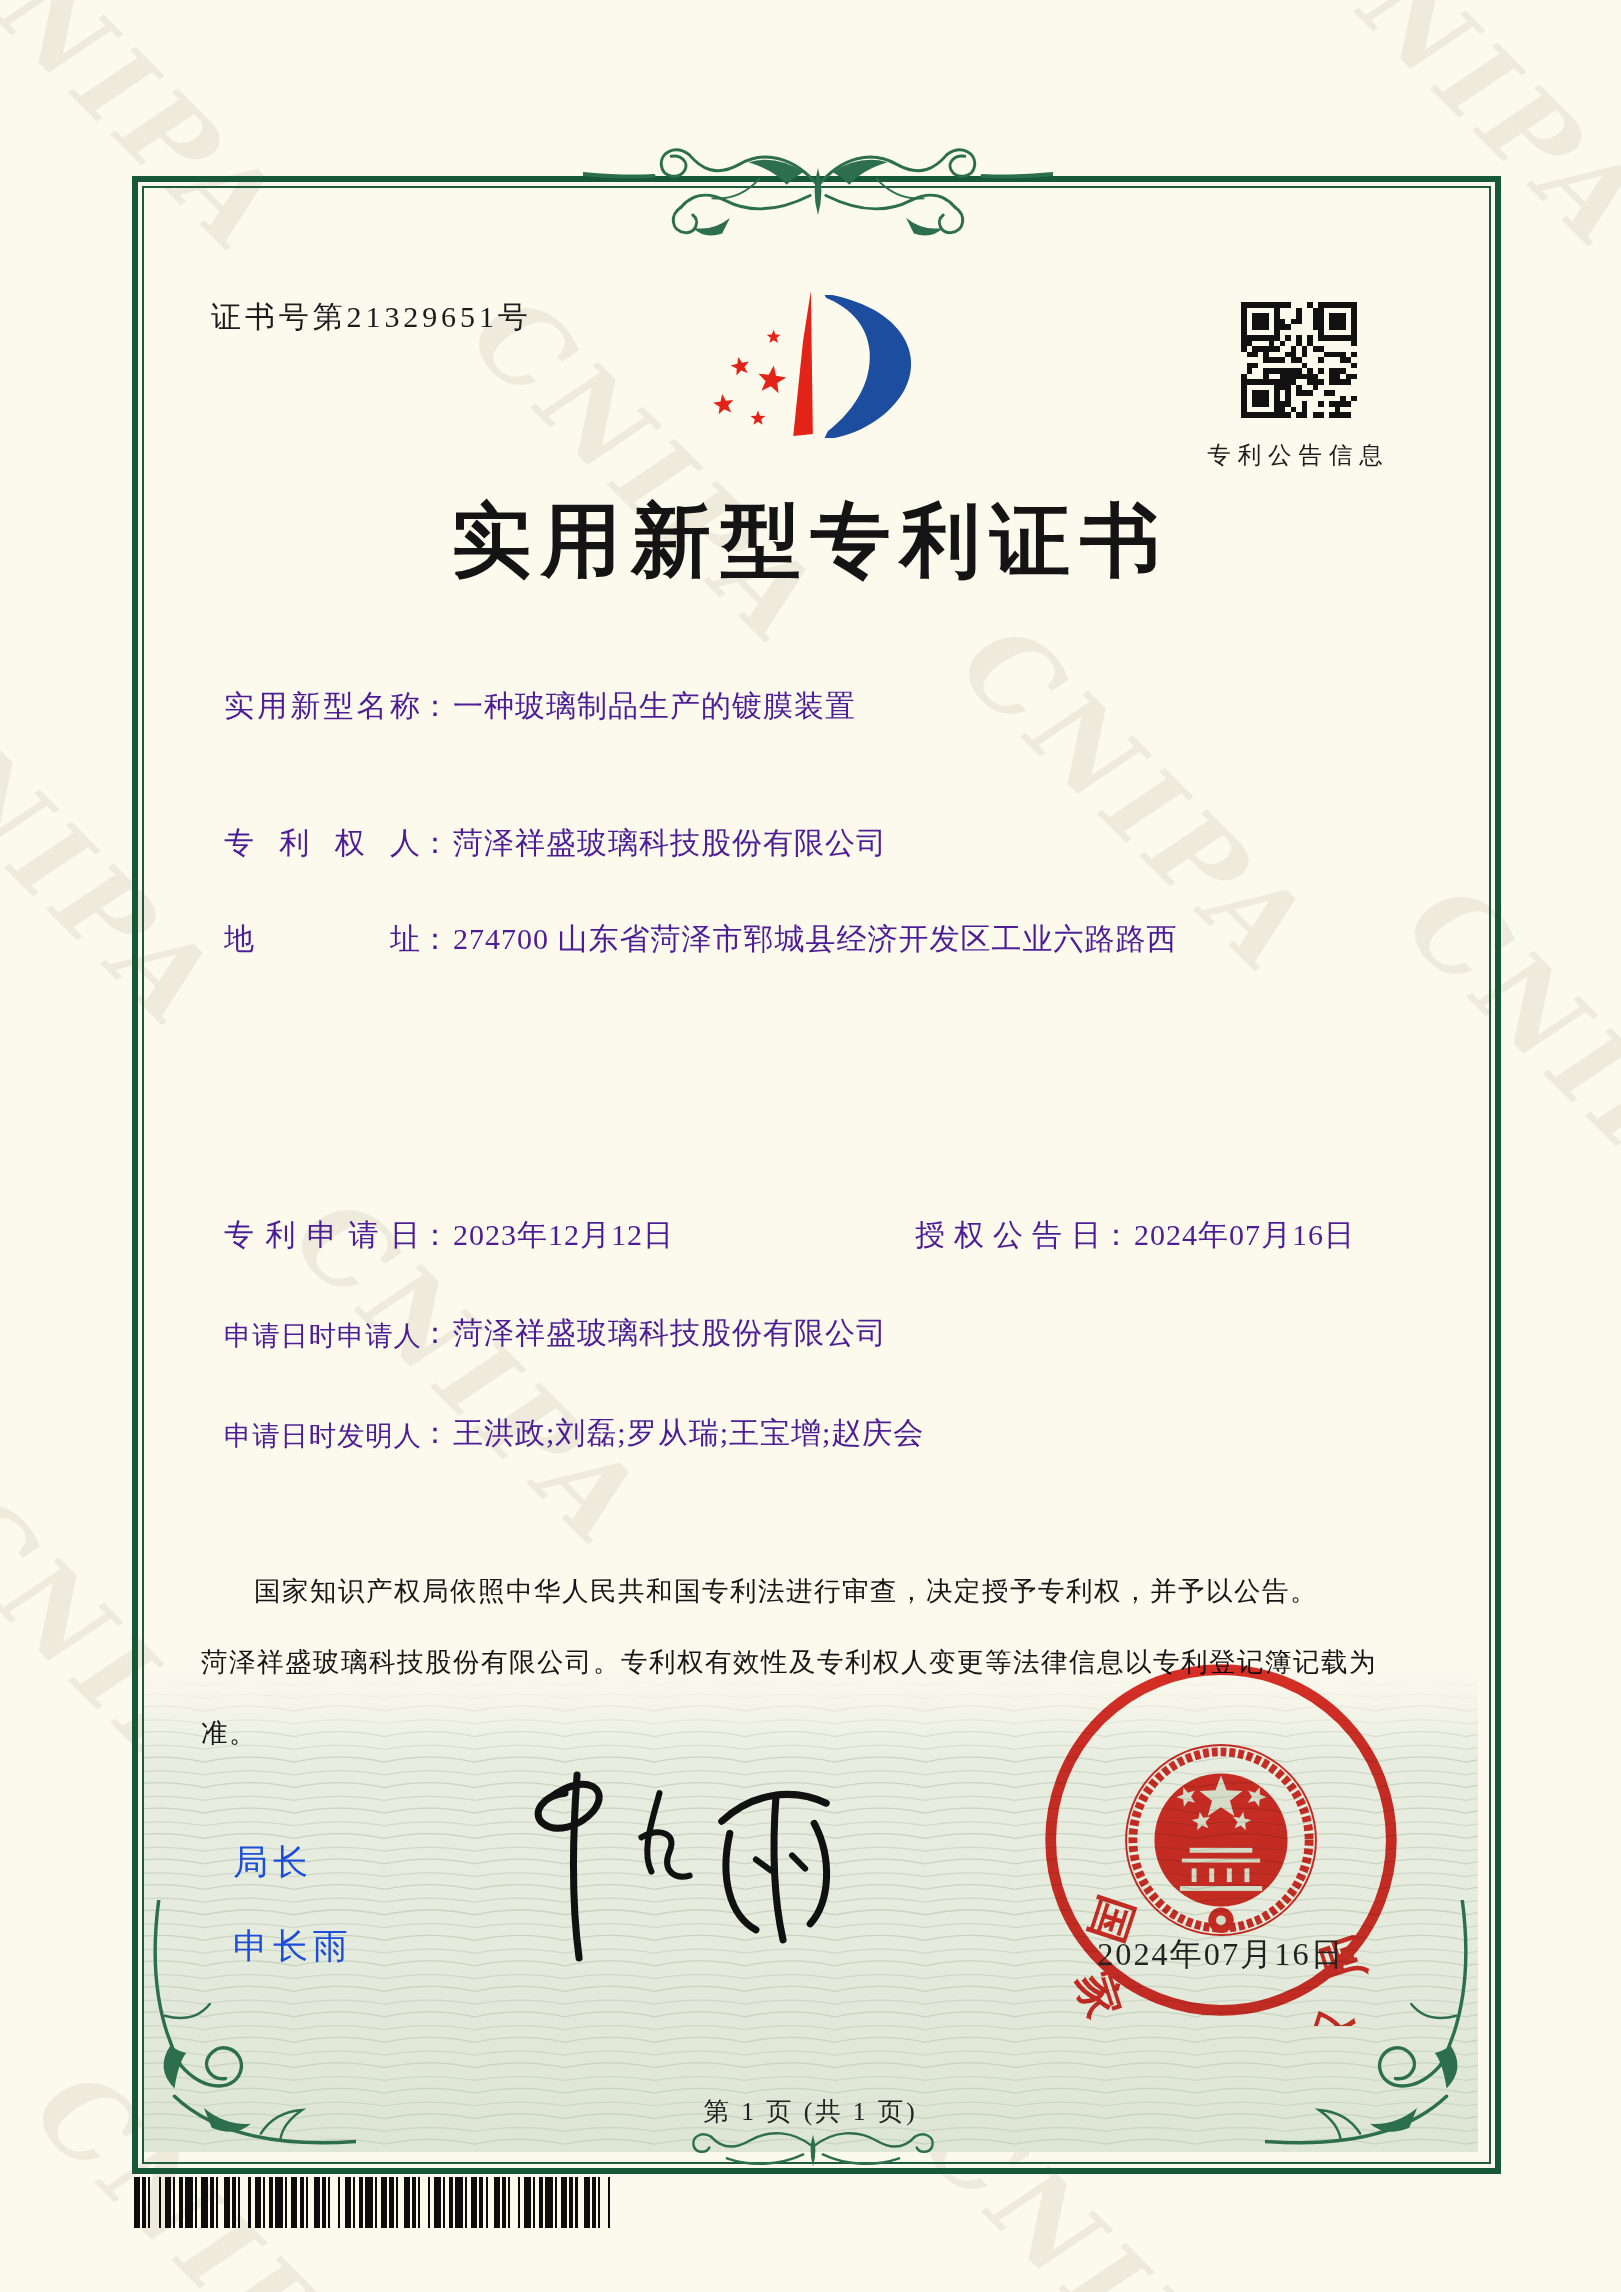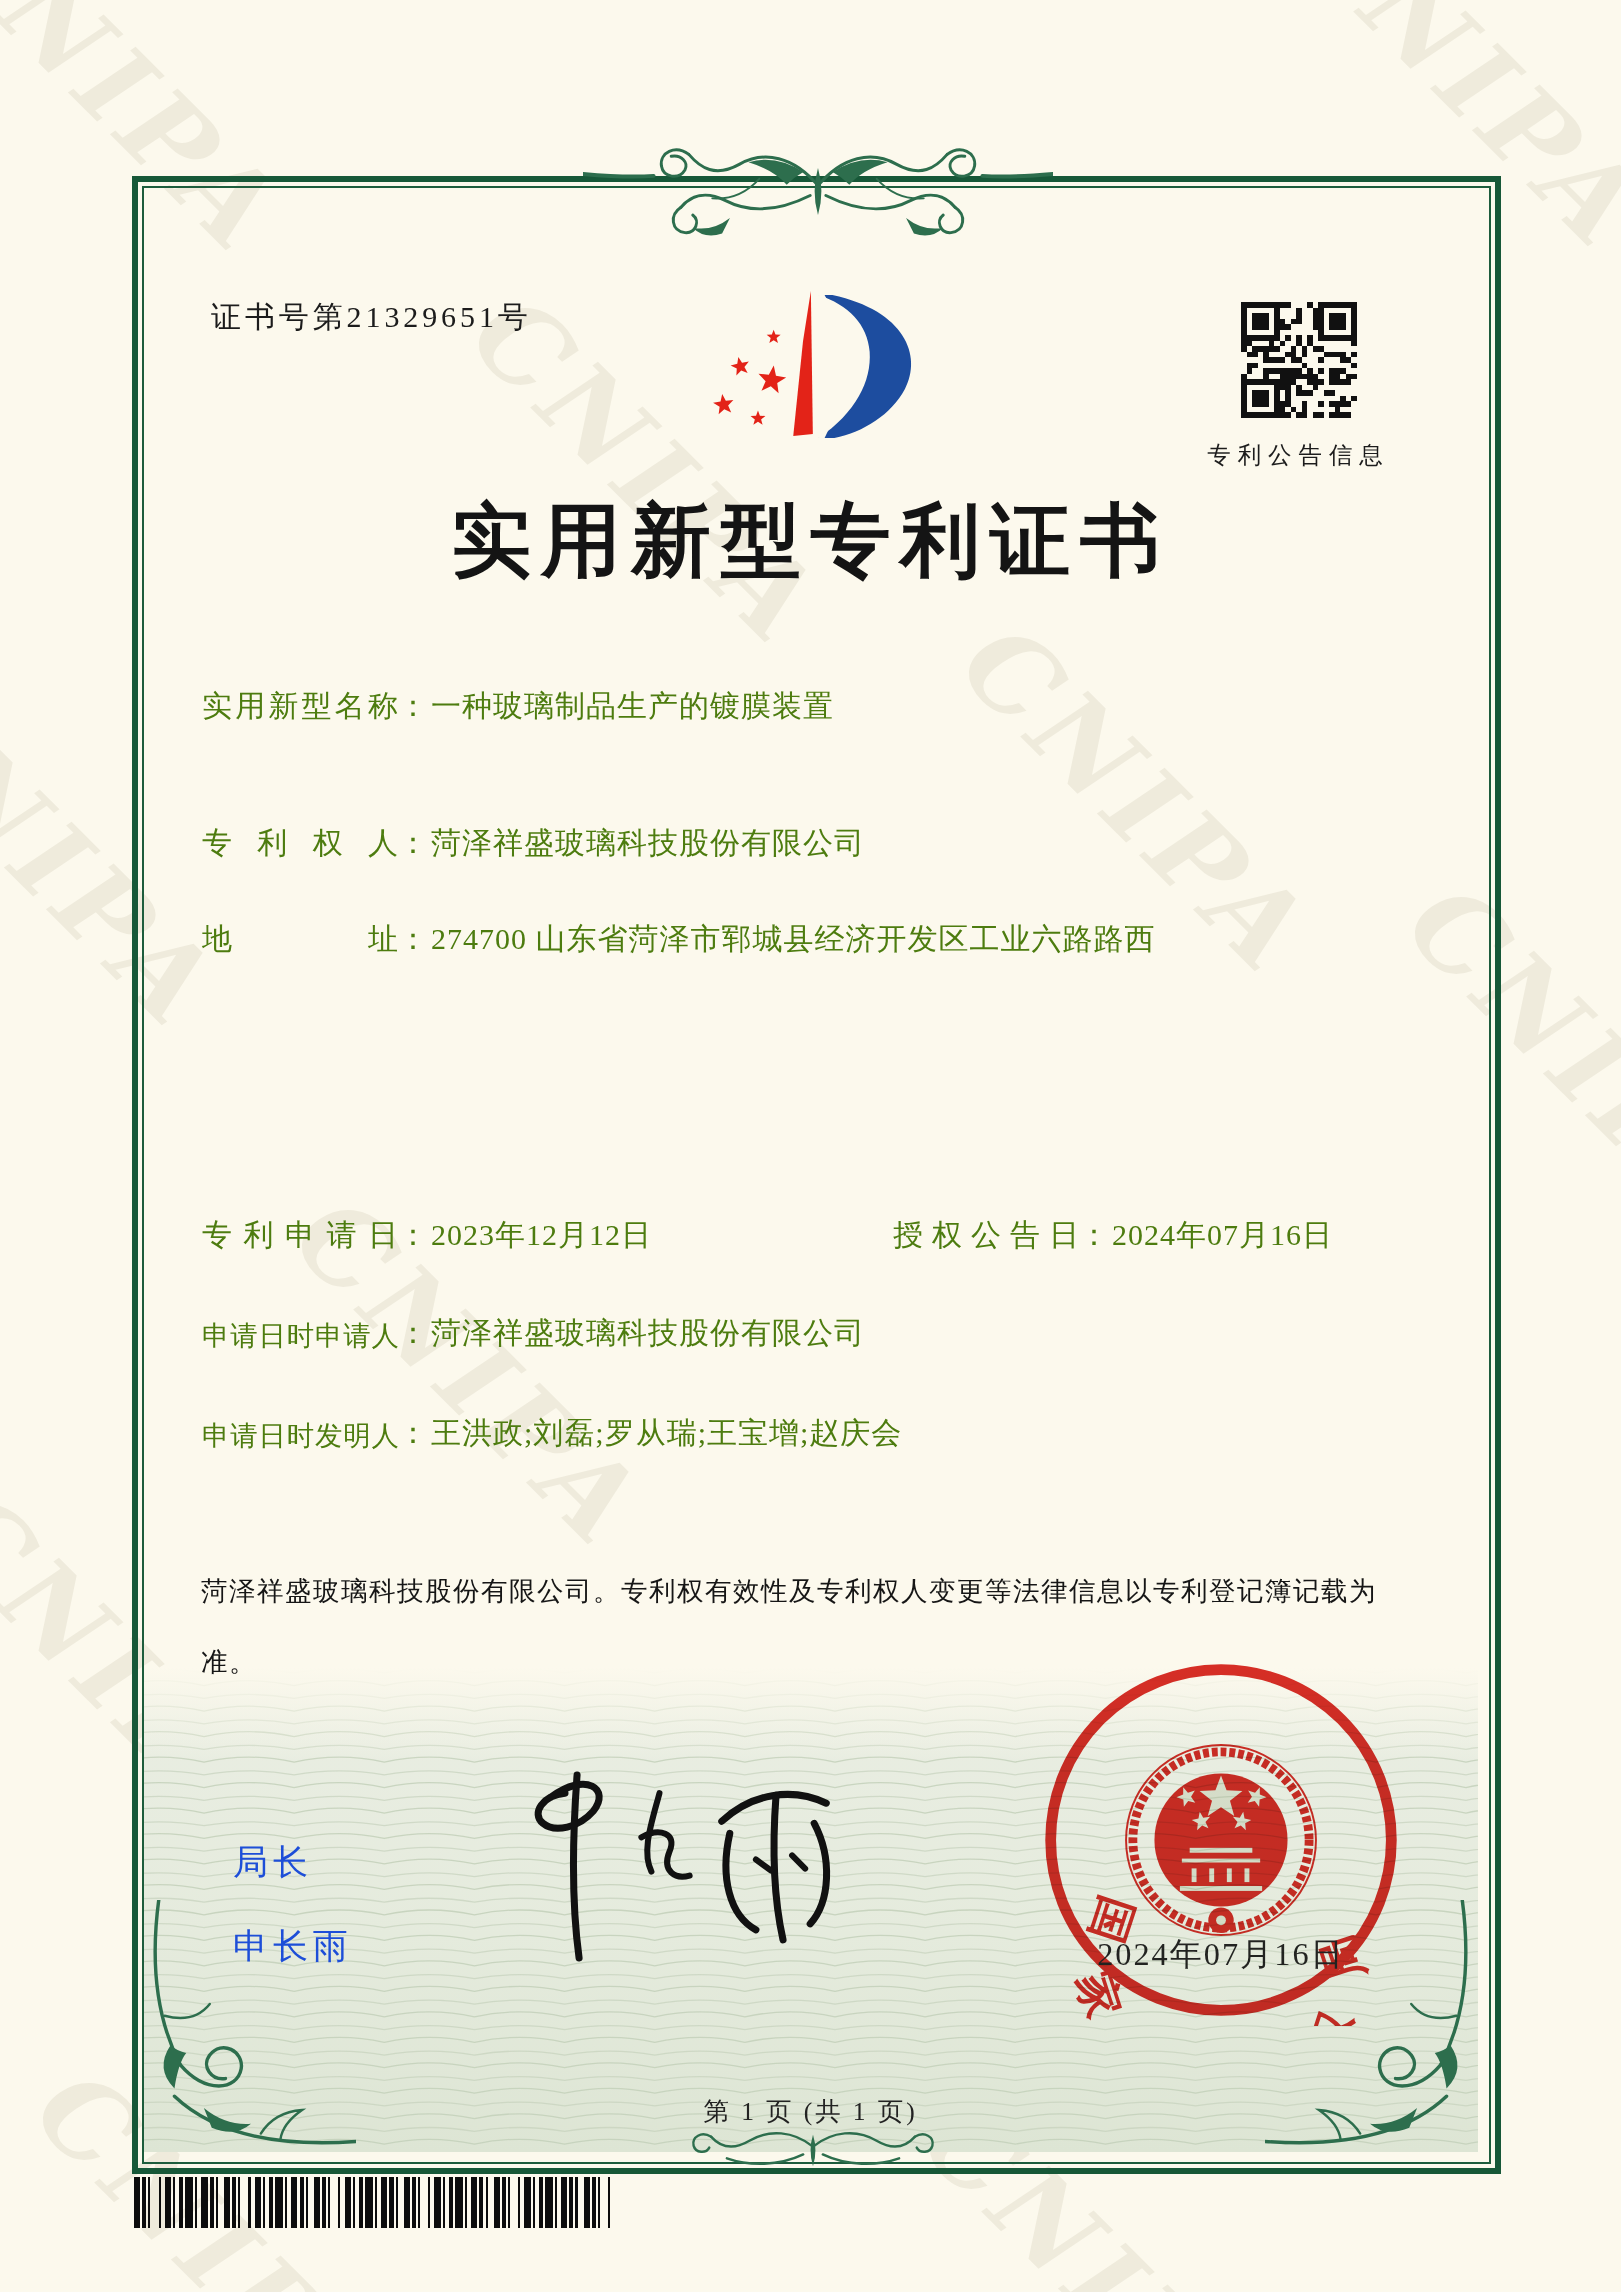--- a/index.html
+++ b/index.html
@@ -27,21 +27,21 @@
 
   
   .cert-no{position:absolute;left:211px;top:297px;font-size:30px;letter-spacing:3.9px;color:#1c1c1c;z-index:5;}
   #logo{position:absolute;left:709px;top:287px;z-index:5;}
   #qr{position:absolute;left:1241px;top:302px;z-index:5;}
   .qr-caption{position:absolute;left:1186px;top:439px;width:225px;text-align:center;
               font-size:23.5px;letter-spacing:6.9px;color:#1c1c1c;z-index:5;}
   .title{position:absolute;left:0;top:488px;width:1621px;text-align:center;font-size:80px;
          font-weight:900;letter-spacing:9.8px;color:#141414;z-index:5;}
 
-  .row{position:absolute;left:202px;width:1215px;font-size:30px;color:#4d7c0f;z-index:5;white-space:nowrap;}
+  .row{position:absolute;left:224px;width:1215px;font-size:30px;color:#4c1d95;z-index:5;white-space:nowrap;}
   .lbl{display:inline-block;width:196px;text-align:justify;text-align-last:justify;vertical-align:bottom;}
   .lbl.tight{font-size:27.4px;letter-spacing:-1px;}
   .colon{display:inline-block;width:33px;}
   .val{letter-spacing:1px;}
   .col2{position:absolute;left:691px;top:0;}
   .col2 .lbl{width:186px;}
 
   .notice{position:absolute;left:201px;top:1556px;width:1225px;font-size:26.5px;line-height:71px;
           letter-spacing:1.5px;color:#161616;z-index:5;}
   .notice .l1{text-indent:53px;}
@@ -444,20 +444,21 @@
     <span class="col2"><span class="lbl">授权公告日</span><span class="colon">：</span><span class="val">2024年07月16日</span></span>
   </div>
   <div class="row" style="top:1313px">
     <span class="lbl tight">申请日时申请人</span><span class="colon">：</span><span class="val">菏泽祥盛玻璃科技股份有限公司</span>
   </div>
   <div class="row" style="top:1413px">
     <span class="lbl tight">申请日时发明人</span><span class="colon">：</span><span class="val">王洪政;刘磊;罗从瑞;王宝增;赵庆会</span>
   </div>
 
   <div class="notice">
+    <div class="l1">国家知识产权局依照中华人民共和国专利法进行审查，决定授予专利权，并予以公告。</div>
     <div class="l2">菏泽祥盛玻璃科技股份有限公司。专利权有效性及专利权人变更等法律信息以专利登记簿记载为准。</div>
   </div>
 
   <div class="sig-label" style="top:1839px">局长</div>
   <div class="sig-label" style="top:1923px">申长雨</div>
 
   <svg id="signature" width="363" height="211" viewBox="0 0 350 210">
     <g stroke="#111" stroke-width="7" fill="none" stroke-linecap="round" stroke-linejoin="round">
       <path d="M60 38 C95 12 120 30 102 52 C88 68 64 74 52 64 C40 54 52 36 74 34"></path>
       <path d="M86 16 C82 70 80 140 88 198"></path>

